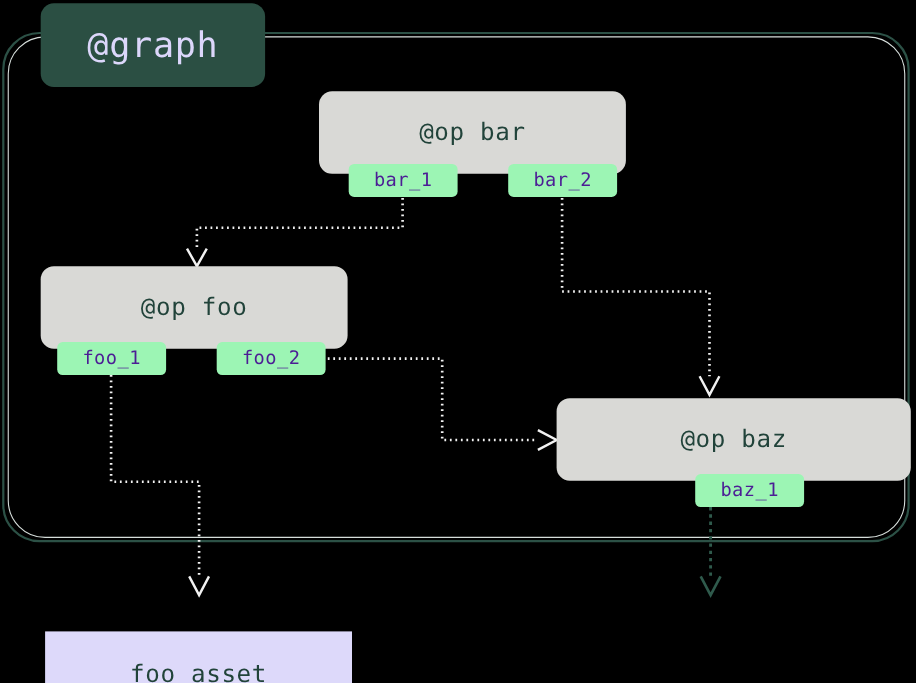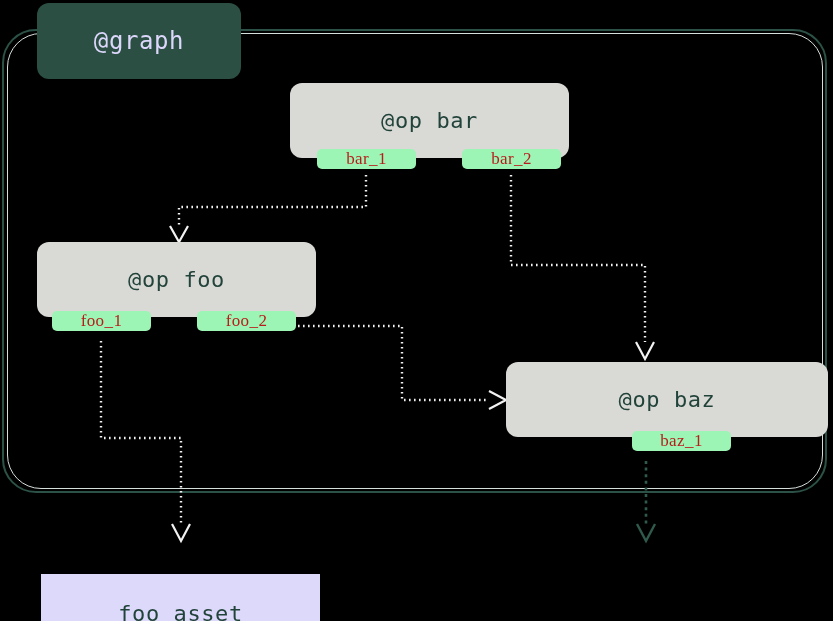--- a/index.html
+++ b/index.html
@@ -47,21 +47,21 @@
     left: 37px;
     top: 3px;
     width: 204px;
     height: 76px;
     background: #2b4f43;
     border-radius: 12px;
     display: flex;
     align-items: center;
     justify-content: center;
     color: #dcd7fb;
-    font-size: 24px;
+    font-size: 32px;
     letter-spacing: 0.6px;
     z-index: 6;
   }
 
   
   .op-node {
     position: absolute;
     background: #d9d9d6;
     border-radius: 12px;
     display: flex;
@@ -72,31 +72,30 @@
     letter-spacing: 0.6px;
     z-index: 4;
   }
   .op-node .op-label { pointer-events: none; }
 
   
   .port {
     position: absolute;
     background: #9cf5b4;
     border-radius: 5px;
-    height: 20px;
-    display: flex;
-    align-items: center;
-    justify-content: center;
-    color: #b91c1c;
+    height: 30px;
+    display: flex;
+    align-items: center;
+    justify-content: center;
+    color: #4c1d95;
     font-size: 17px;
     letter-spacing: 0.4px;
     z-index: 5;
     padding: 0 6px;
     box-sizing: border-box;
-    font-family: Liberation Serif, serif;
   }
 
   
   .asset-node {
     position: absolute;
     background: #ddd9fa;
     border-radius: 0;
     display: flex;
     align-items: center;
     justify-content: center;

